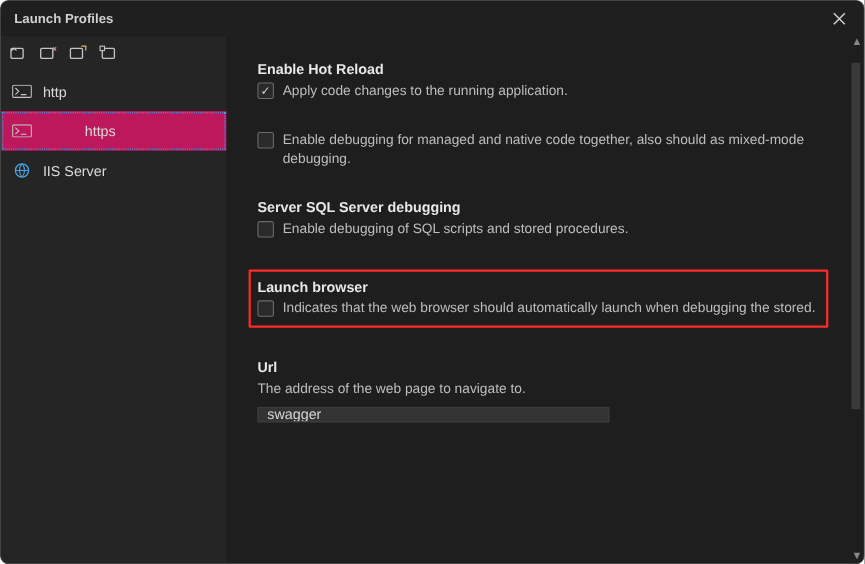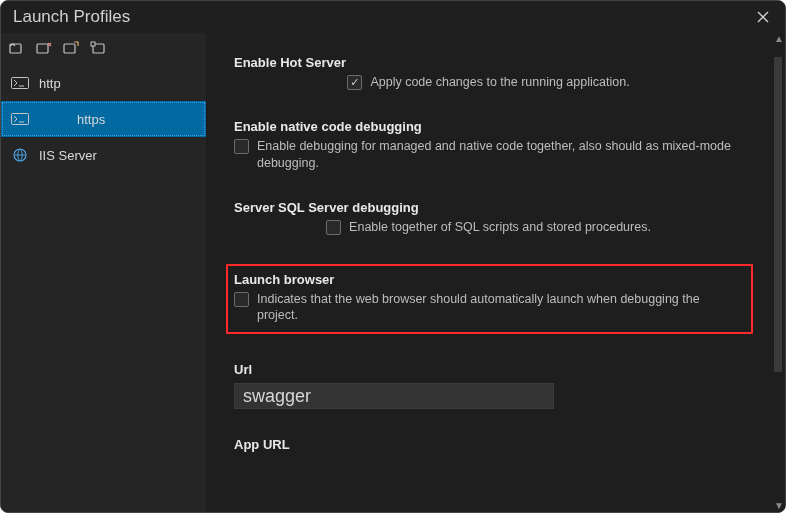--- a/index.html
+++ b/index.html
@@ -5,56 +5,56 @@
   * { box-sizing: border-box; margin: 0; padding: 0; }
   html, body { width: 786px; height: 513px; overflow: hidden; font-family: "Segoe UI", Tahoma, sans-serif; }
   body { background: #fff; }
   .window {
     width: 786px; height: 513px; background: #1f1f1f; border: 1px solid #444; border-radius: 8px;
     display: flex; flex-direction: column; position: relative; overflow: hidden;
   }
   .titlebar {
     height: 32px; display: flex; align-items: center; justify-content: space-between;
     padding: 0 12px; background: #1f1f1f; border-bottom: 1px solid #1f1f1f;
-    color: #d0d0d0; font-size: 17px;
+    color: #d0d0d0; font-size: 12px; font-weight: bold;
   }
   .titlebar .close { width: 20px; height: 20px; display:flex; align-items:center; justify-content:center; color:#ccc; font-size:14px; cursor:pointer; }
   .body { flex: 1; display: flex; min-height: 0; }
   .sidebar { width: 205px; background: #252526; display:flex; flex-direction:column; }
   .toolbar-row { height: 30px; display:flex; align-items:center; gap: 11px; padding: 0 8px; }
   .tool-icon { width:16px; height:16px; display:flex; align-items:center; justify-content:center; color:#c5c5c5; }
   .profiles { flex:1; padding-top:2px; }
   .profile-item {
     display:flex; align-items:center; gap: 10px; height: 36px; padding: 0 10px;
     color:#d9d9d9; font-size:13px; cursor:pointer;
   }
-  .profile-item.selected { background:#0369a1; outline:1px dotted #3aa0f3; outline-offset:-2px;gap:48px; }
+  .profile-item.selected { background:#be185d; outline:1px dotted #3aa0f3; outline-offset:-2px;gap:48px; }
   .profile-item .p-icon { width:18px; height:14px; display:flex; align-items:center; justify-content:center; color:#c5c5c5; }
   .content-wrap { flex:1; position:relative; background:#1e1e1e; display:flex; }
   .content { flex:1; overflow:hidden; padding: 22px 28px 10px 28px; color:#cfcfcf; }
   .scrollbar { width:14px; background:#1e1e1e; position:relative; }
   .scroll-track { position:absolute; top:4px; bottom:4px; right:3px; width:8px; }
   .scroll-thumb { position:absolute; right:0; width:8px; background:#3a3a3a; border-radius:0; top:20px; height:315px; }
   .scroll-arrow { position:absolute; right:3px; width:8px; height:8px; color:#888; font-size:10px; line-height:8px; text-align:center; }
   .scroll-arrow.up { top:2px; }
   .scroll-arrow.down { bottom:2px; }
   .section { margin-bottom: 28px; }
   .sec-title { font-size:13px; font-weight:600; color:#e8e8e8; margin-bottom:4px; }
-  .check-row { display:flex; align-items:flex-start; gap:8px;justify-content:center; }
+  .check-row { display:flex; align-items:flex-start; gap:8px; }
   .chk {
     width:15px; height:15px; border:1px solid #6b6b6b; border-radius:2px; background:#2a2a2a;
     display:flex; align-items:center; justify-content:center; color:#cfcfcf; font-size:11px; flex-shrink:0; margin-top:1px;
   }
   .chk.checked::after { content:"✓"; }
   .desc { font-size:12.5px; color:#bdbdbd; line-height:1.35; }
   .highlight { border:2px solid #ff2a2a; border-radius:1px; padding:6px 8px 8px 6px; margin-left:-8px; margin-right:-10px; }
   .input-row { margin-top:6px; }
   .text-input {
-    width: 320px; max-width: 100%; height: 26px; background:#333333; border:1px solid #3c3c3c;
-    color:#d6d6d6; font-size:18px; padding: 0 8px; outline:none;
+    width: 320px; max-width: 100%; height: 14px; background:#333333; border:1px solid #3c3c3c;
+    color:#d6d6d6; font-size:13px; padding: 0 8px; outline:none;
   }
   svg { display:block; }
 </style>
 </head>
 <body>
 
 <div class="window">
   <div class="titlebar">
     <span>Launch Profiles</span>
     <span class="close">
@@ -121,60 +121,59 @@
           </span>
           <span>IIS Server</span>
         </div>
       </div>
     </div>
 
     <div class="content-wrap">
       <div class="content">
 
         <div class="section">
-          <div class="sec-title">Enable Hot Server</div>
+          <div class="sec-title">Enable Hot Reload</div>
           <div class="check-row">
             <div class="chk checked"></div>
             <div class="desc">Apply code changes to the running application.</div>
           </div>
         </div>
 
         <div class="section">
-          <div class="sec-title">Enable native code debugging</div>
           <div class="check-row">
             <div class="chk"></div>
             <div class="desc">Enable debugging for managed and native code together, also should as mixed-mode debugging.</div>
           </div>
         </div>
 
         <div class="section">
           <div class="sec-title">Server SQL Server debugging</div>
           <div class="check-row">
             <div class="chk"></div>
-            <div class="desc">Enable together of SQL scripts and stored procedures.</div>
+            <div class="desc">Enable debugging of SQL scripts and stored procedures.</div>
           </div>
         </div>
 
         <div class="section highlight">
           <div class="sec-title">Launch browser</div>
           <div class="check-row">
             <div class="chk"></div>
-            <div class="desc">Indicates that the web browser should automatically launch when debugging the project.</div>
+            <div class="desc">Indicates that the web browser should automatically launch when debugging the stored.</div>
           </div>
         </div>
 
         <div class="section">
           <div class="sec-title">Url</div>
+          <div class="desc">The address of the web page to navigate to.</div>
           <div class="input-row">
             <input class="text-input" value="swagger" style="">
           </div>
         </div>
 
         <div class="section" style="margin-bottom:10px">
-          <div class="sec-title">App URL</div>
         </div>
 
       </div>
       <div class="scrollbar">
         <div class="scroll-arrow up">▲</div>
         <div class="scroll-track">
           <div class="scroll-thumb"></div>
         </div>
         <div class="scroll-arrow down">▼</div>
       </div>

